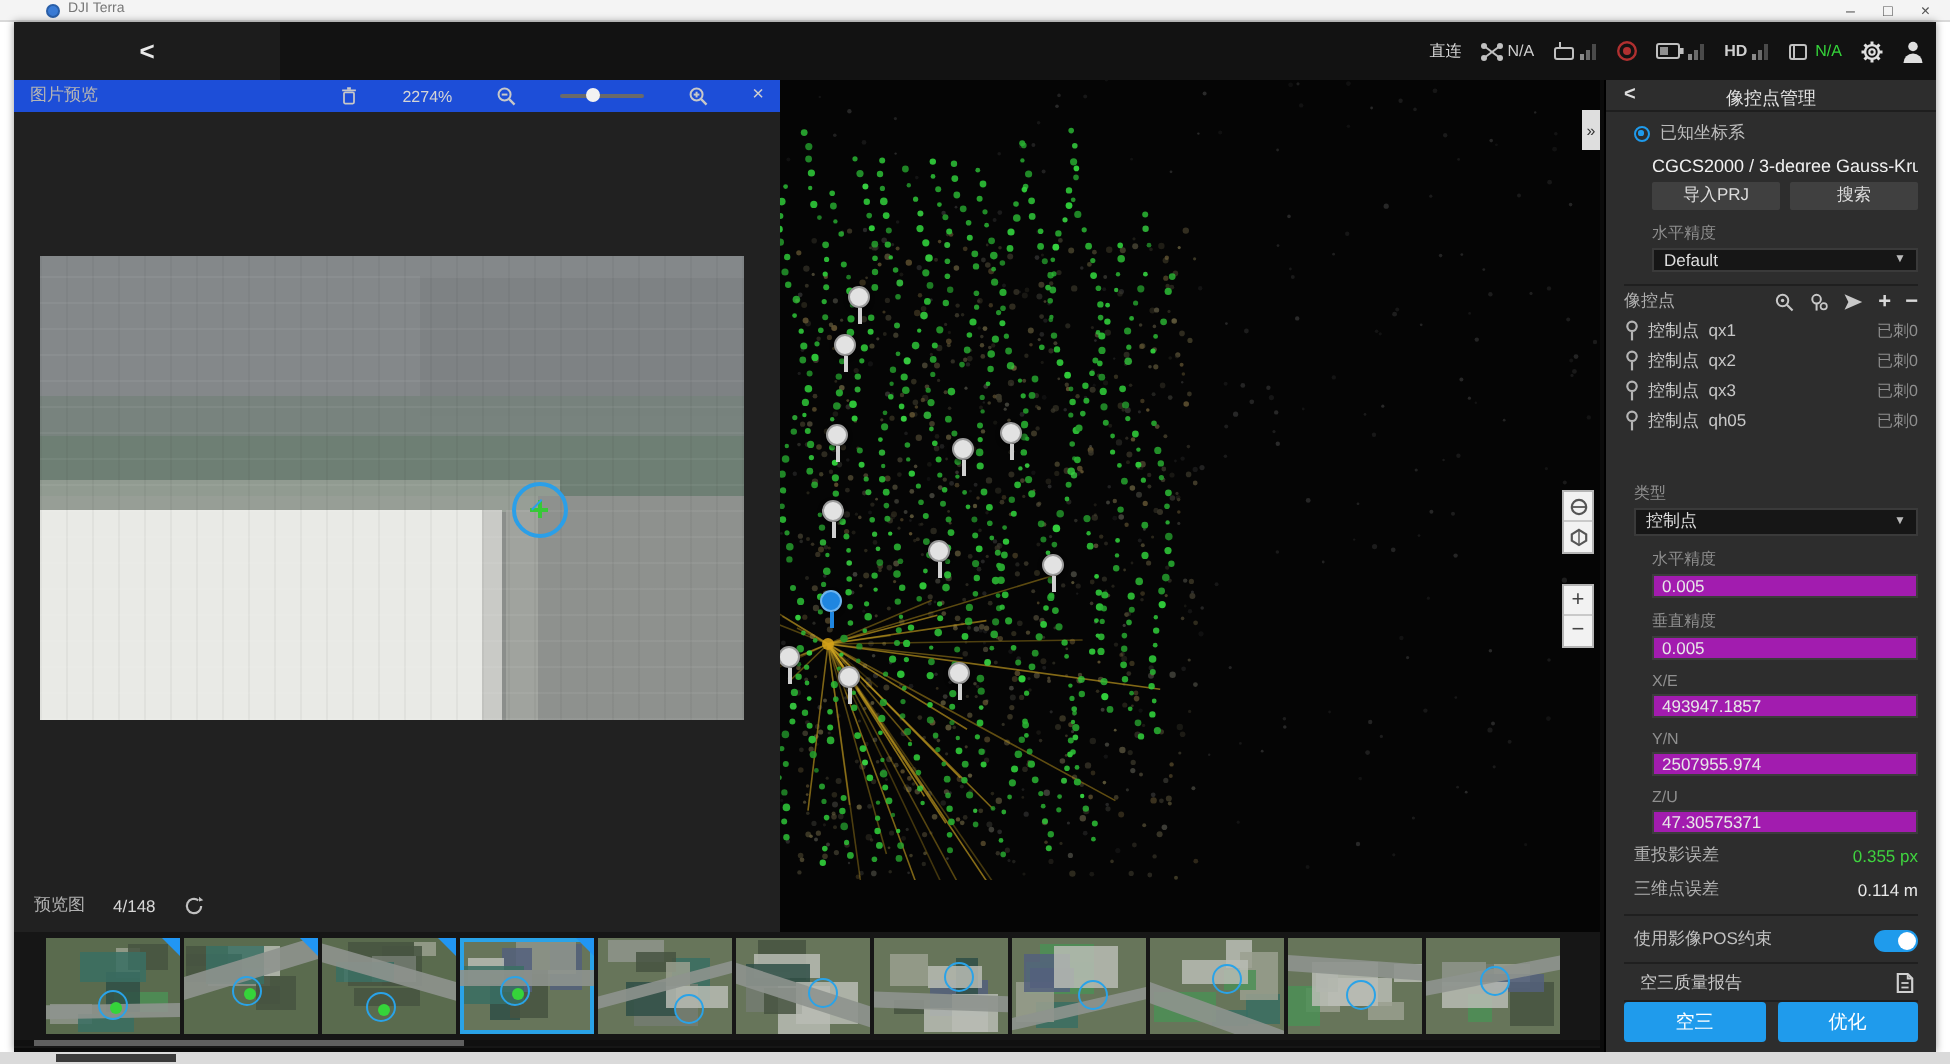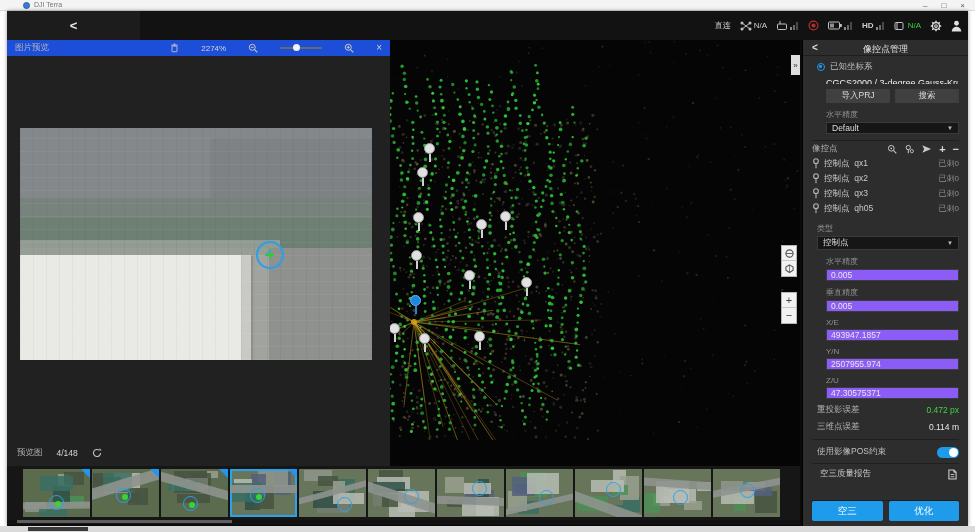--- a/index.html
+++ b/index.html
@@ -81,29 +81,29 @@
   #gcp-toolbar .gt-title{font-size:8.5px;color:#b0b0b0;}
   #gcp-toolbar .gt-icons{margin-left:auto;display:flex;align-items:center;gap:7px;}
   #gcp-toolbar .gt-icons svg{display:block;cursor:pointer;}
   #gcp-toolbar .pm{color:#d8d8d8;font-size:11px;line-height:10px;font-weight:bold;cursor:pointer;}
   #gcp-list{height:96px;overflow:hidden;margin:1px -9px 0;}
   .gcp-row{height:15px;display:flex;align-items:center;gap:4px;padding:0 9px;cursor:pointer;}
   .gcp-row .gname{font-size:8.5px;color:#c8c8c8;}
   .gcp-row .gstat{margin-left:auto;font-size:8px;color:#8f8f8f;}
   .gcp-row.sel{background:#27455c;}
   .gcp-row.sel .gname,.gcp-row.sel .gstat{color:#3fa0ff;}
-  .finput{margin:2px 0 0 14px;height:12px;background:#8b5cf6;border:1px solid #3c3c3c;color:#e8e8e8;font-size:8.5px;display:flex;align-items:center;padding:0 4px;}
+  .finput{margin:2px 0 0 14px;height:12px;background:#a21caf;border:1px solid #3c3c3c;color:#e8e8e8;font-size:8.5px;display:flex;align-items:center;padding:0 4px;}
   .err-row{margin:5px 0 0 5px;display:flex;align-items:center;}
   .err-row .elabel{font-size:8.5px;color:#b0b0b0;}
   .err-row .evalue{margin-left:auto;font-size:8.5px;color:#e8e8e8;}
   .err-row .evalue.green{color:#3fd43f;}
   .toggle-row{margin-top:6px;padding-top:6px;border-top:1px solid #1f1f1f;display:flex;align-items:center;padding-left:5px;}
   .toggle-row .tlabel{font-size:8.5px;color:#c0c0c0;}
   .toggle-row .toggle{margin-left:auto;}
-  .report-row{margin-top:5px;padding:4px 2px 20px 8px;border-top:1px solid #1f1f1f;border-bottom:1px solid #1f1f1f;display:flex;align-items:center;cursor:pointer;gap:35px;}
+  .report-row{margin-top:5px;padding:4px 2px 2px 8px;border-top:1px solid #1f1f1f;border-bottom:1px solid #1f1f1f;display:flex;align-items:flex-start;cursor:pointer;gap:35px;}
   .report-row .rlabel{font-size:8.5px;color:#c8c8c8;}
   .report-row svg{margin-left:auto;}
   .action-row{margin-top:auto;margin-bottom:5px;display:flex;gap:6px;}
   .abtn{flex:1;height:20px;background:#1f9bec;color:#fff;font-size:9.5px;display:flex;align-items:center;justify-content:center;border-radius:2px;cursor:pointer;}
 
   
   #thumbstrip{position:absolute;left:0;top:455px;width:793px;height:58px;background:#161616;overflow:hidden;}
   .thumb{position:absolute;top:3px;width:67px;height:48px;overflow:hidden;background:#5a6b4e;cursor:pointer;}
   .thumb.sel{outline:2px solid #2aa3e8;outline-offset:-2px;}
   .thumb .ring{position:absolute;width:15px;height:15px;border-radius:50%;border:1.5px solid #2aa3e8;}
@@ -2066,21 +2066,21 @@
       <div class="sec-label">垂直精度</div>
       <div class="finput">0.005</div>
       <div class="sec-label">X/E</div>
       <div class="finput">493947.1857</div>
       <div class="sec-label">Y/N</div>
       <div class="finput">2507955.974</div>
       <div class="sec-label">Z/U</div>
       <div class="finput">47.30575371</div>
       <div class="err-row">
         <span class="elabel">重投影误差</span>
-        <span class="evalue green">0.472 px</span>
+        <span class="evalue green">0.355 px</span>
       </div>
       <div class="err-row">
         <span class="elabel">三维点误差</span>
         <span class="evalue">0.114 m</span>
       </div>
       <div class="toggle-row">
         <span class="tlabel">使用影像POS约束</span>
         <span class="toggle on">
             <span class="tknob"></span>
           </span>

